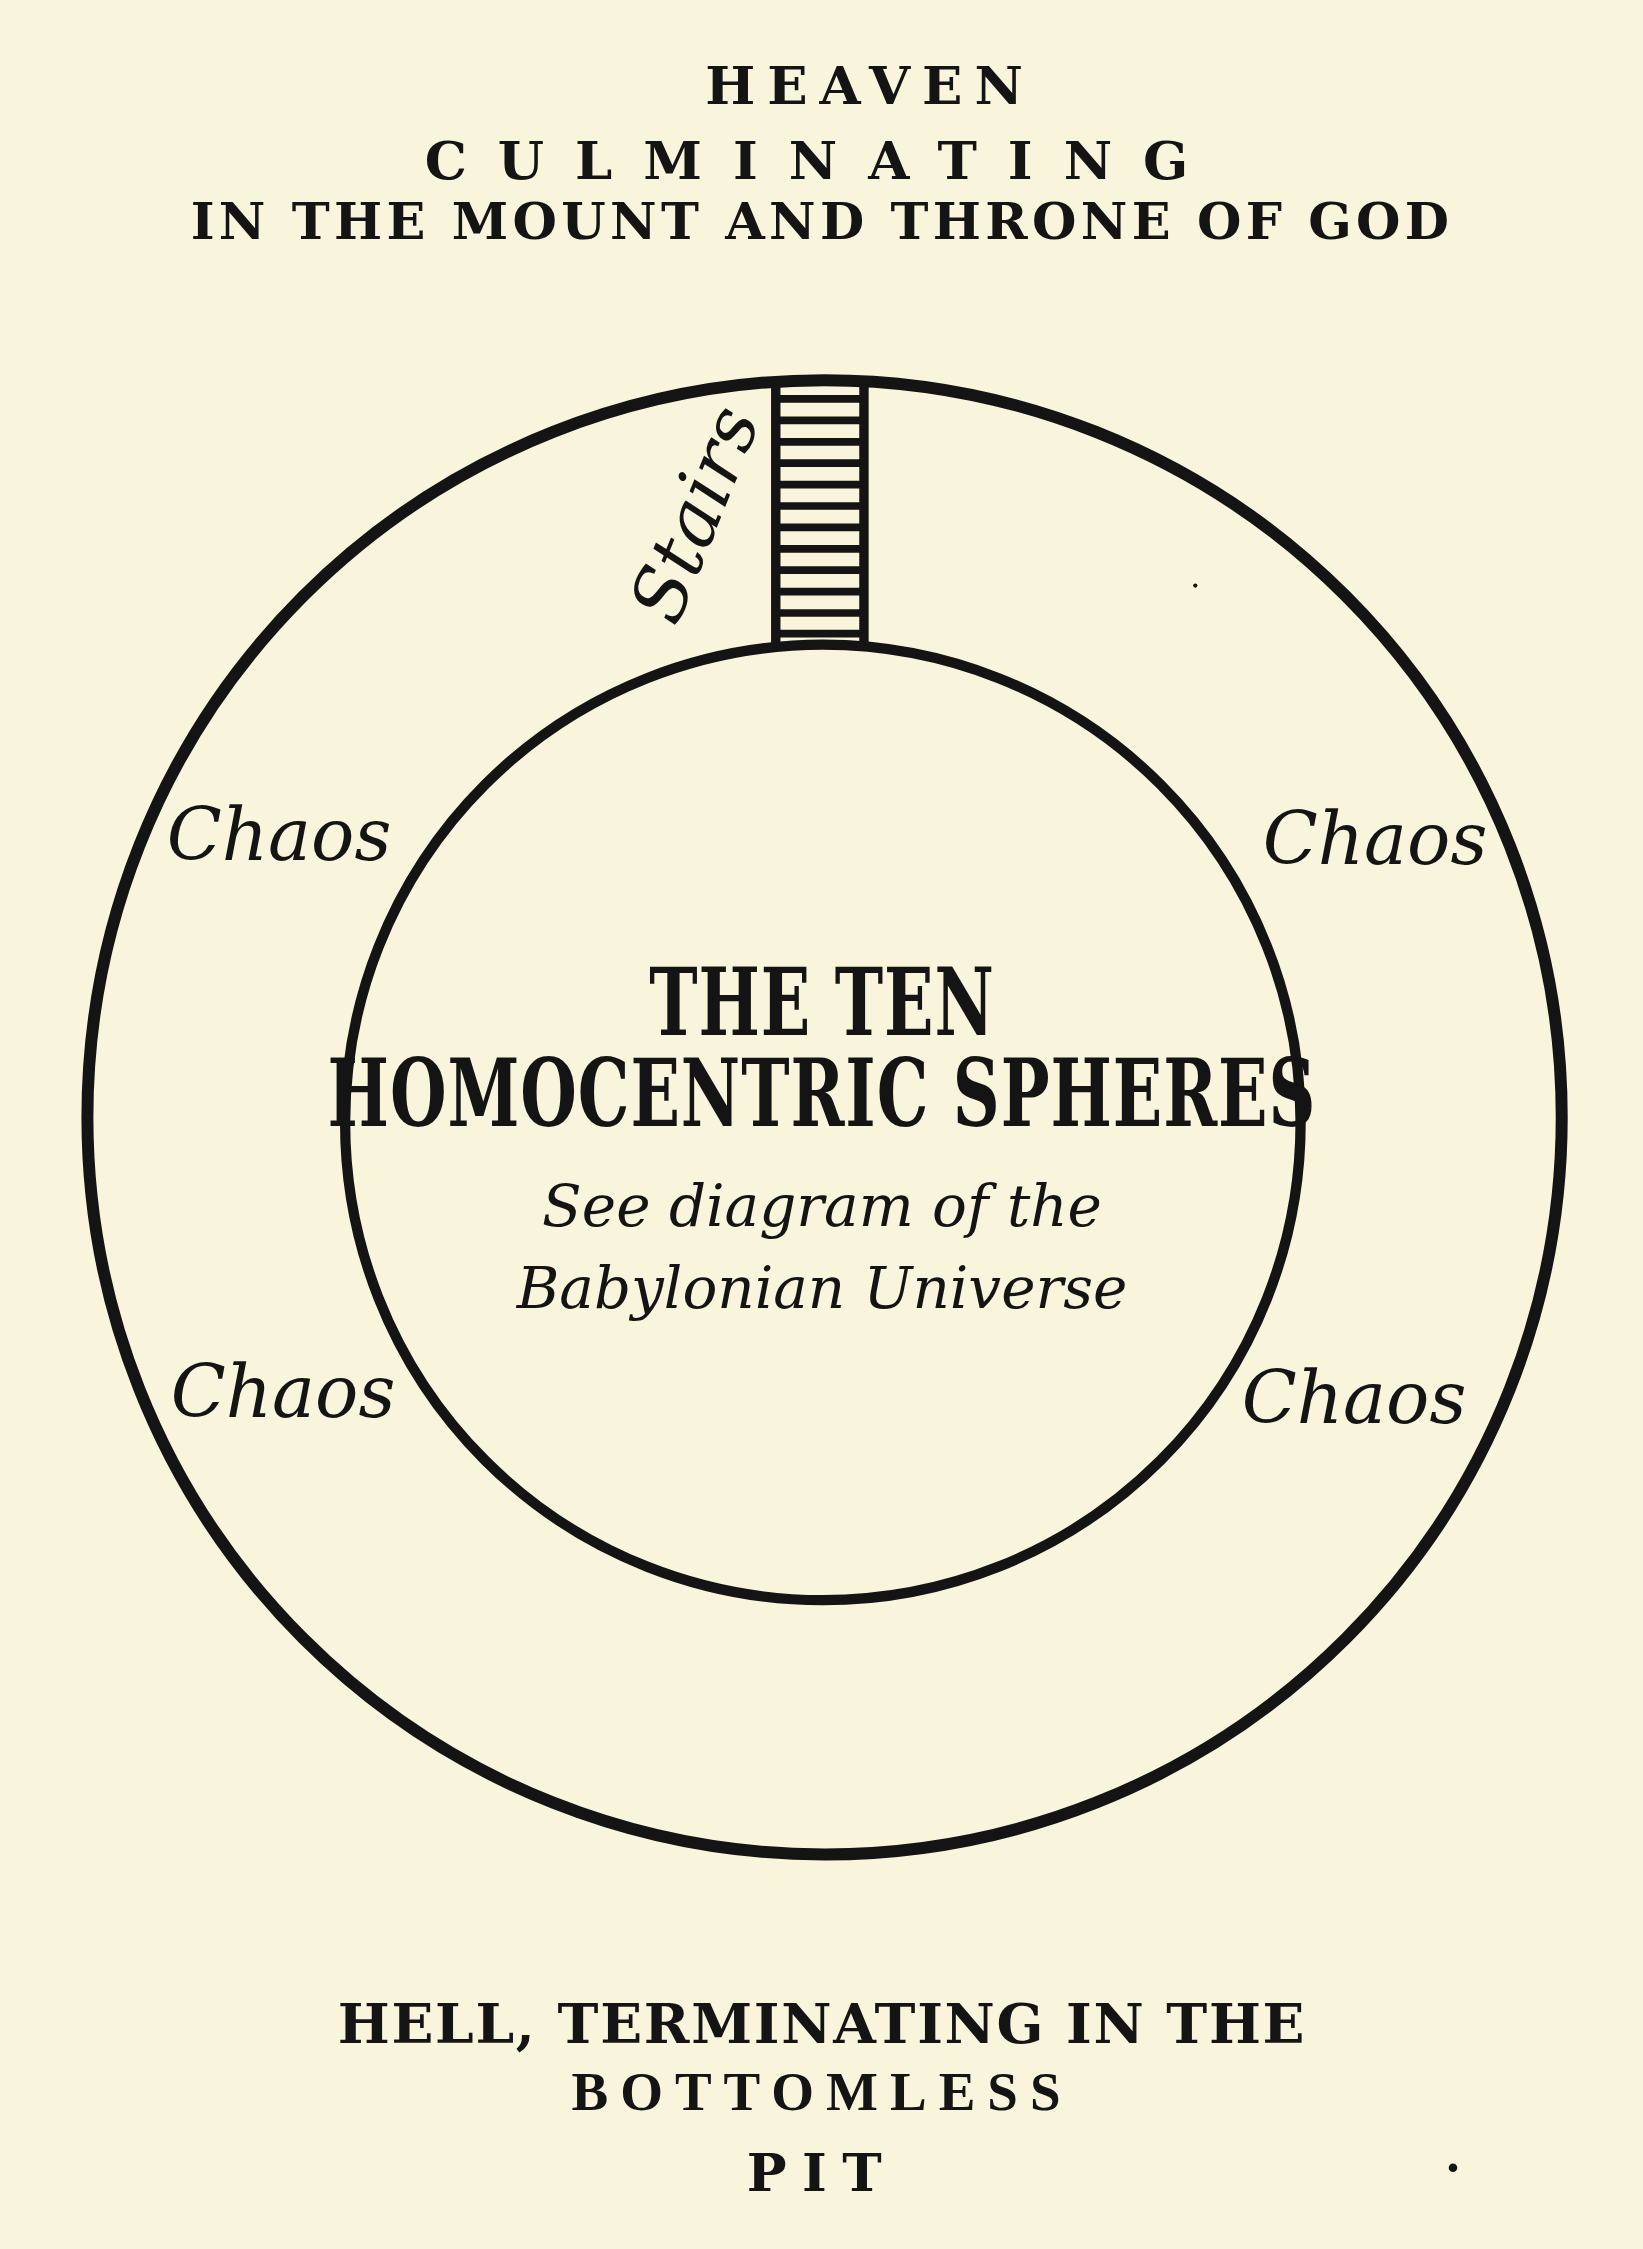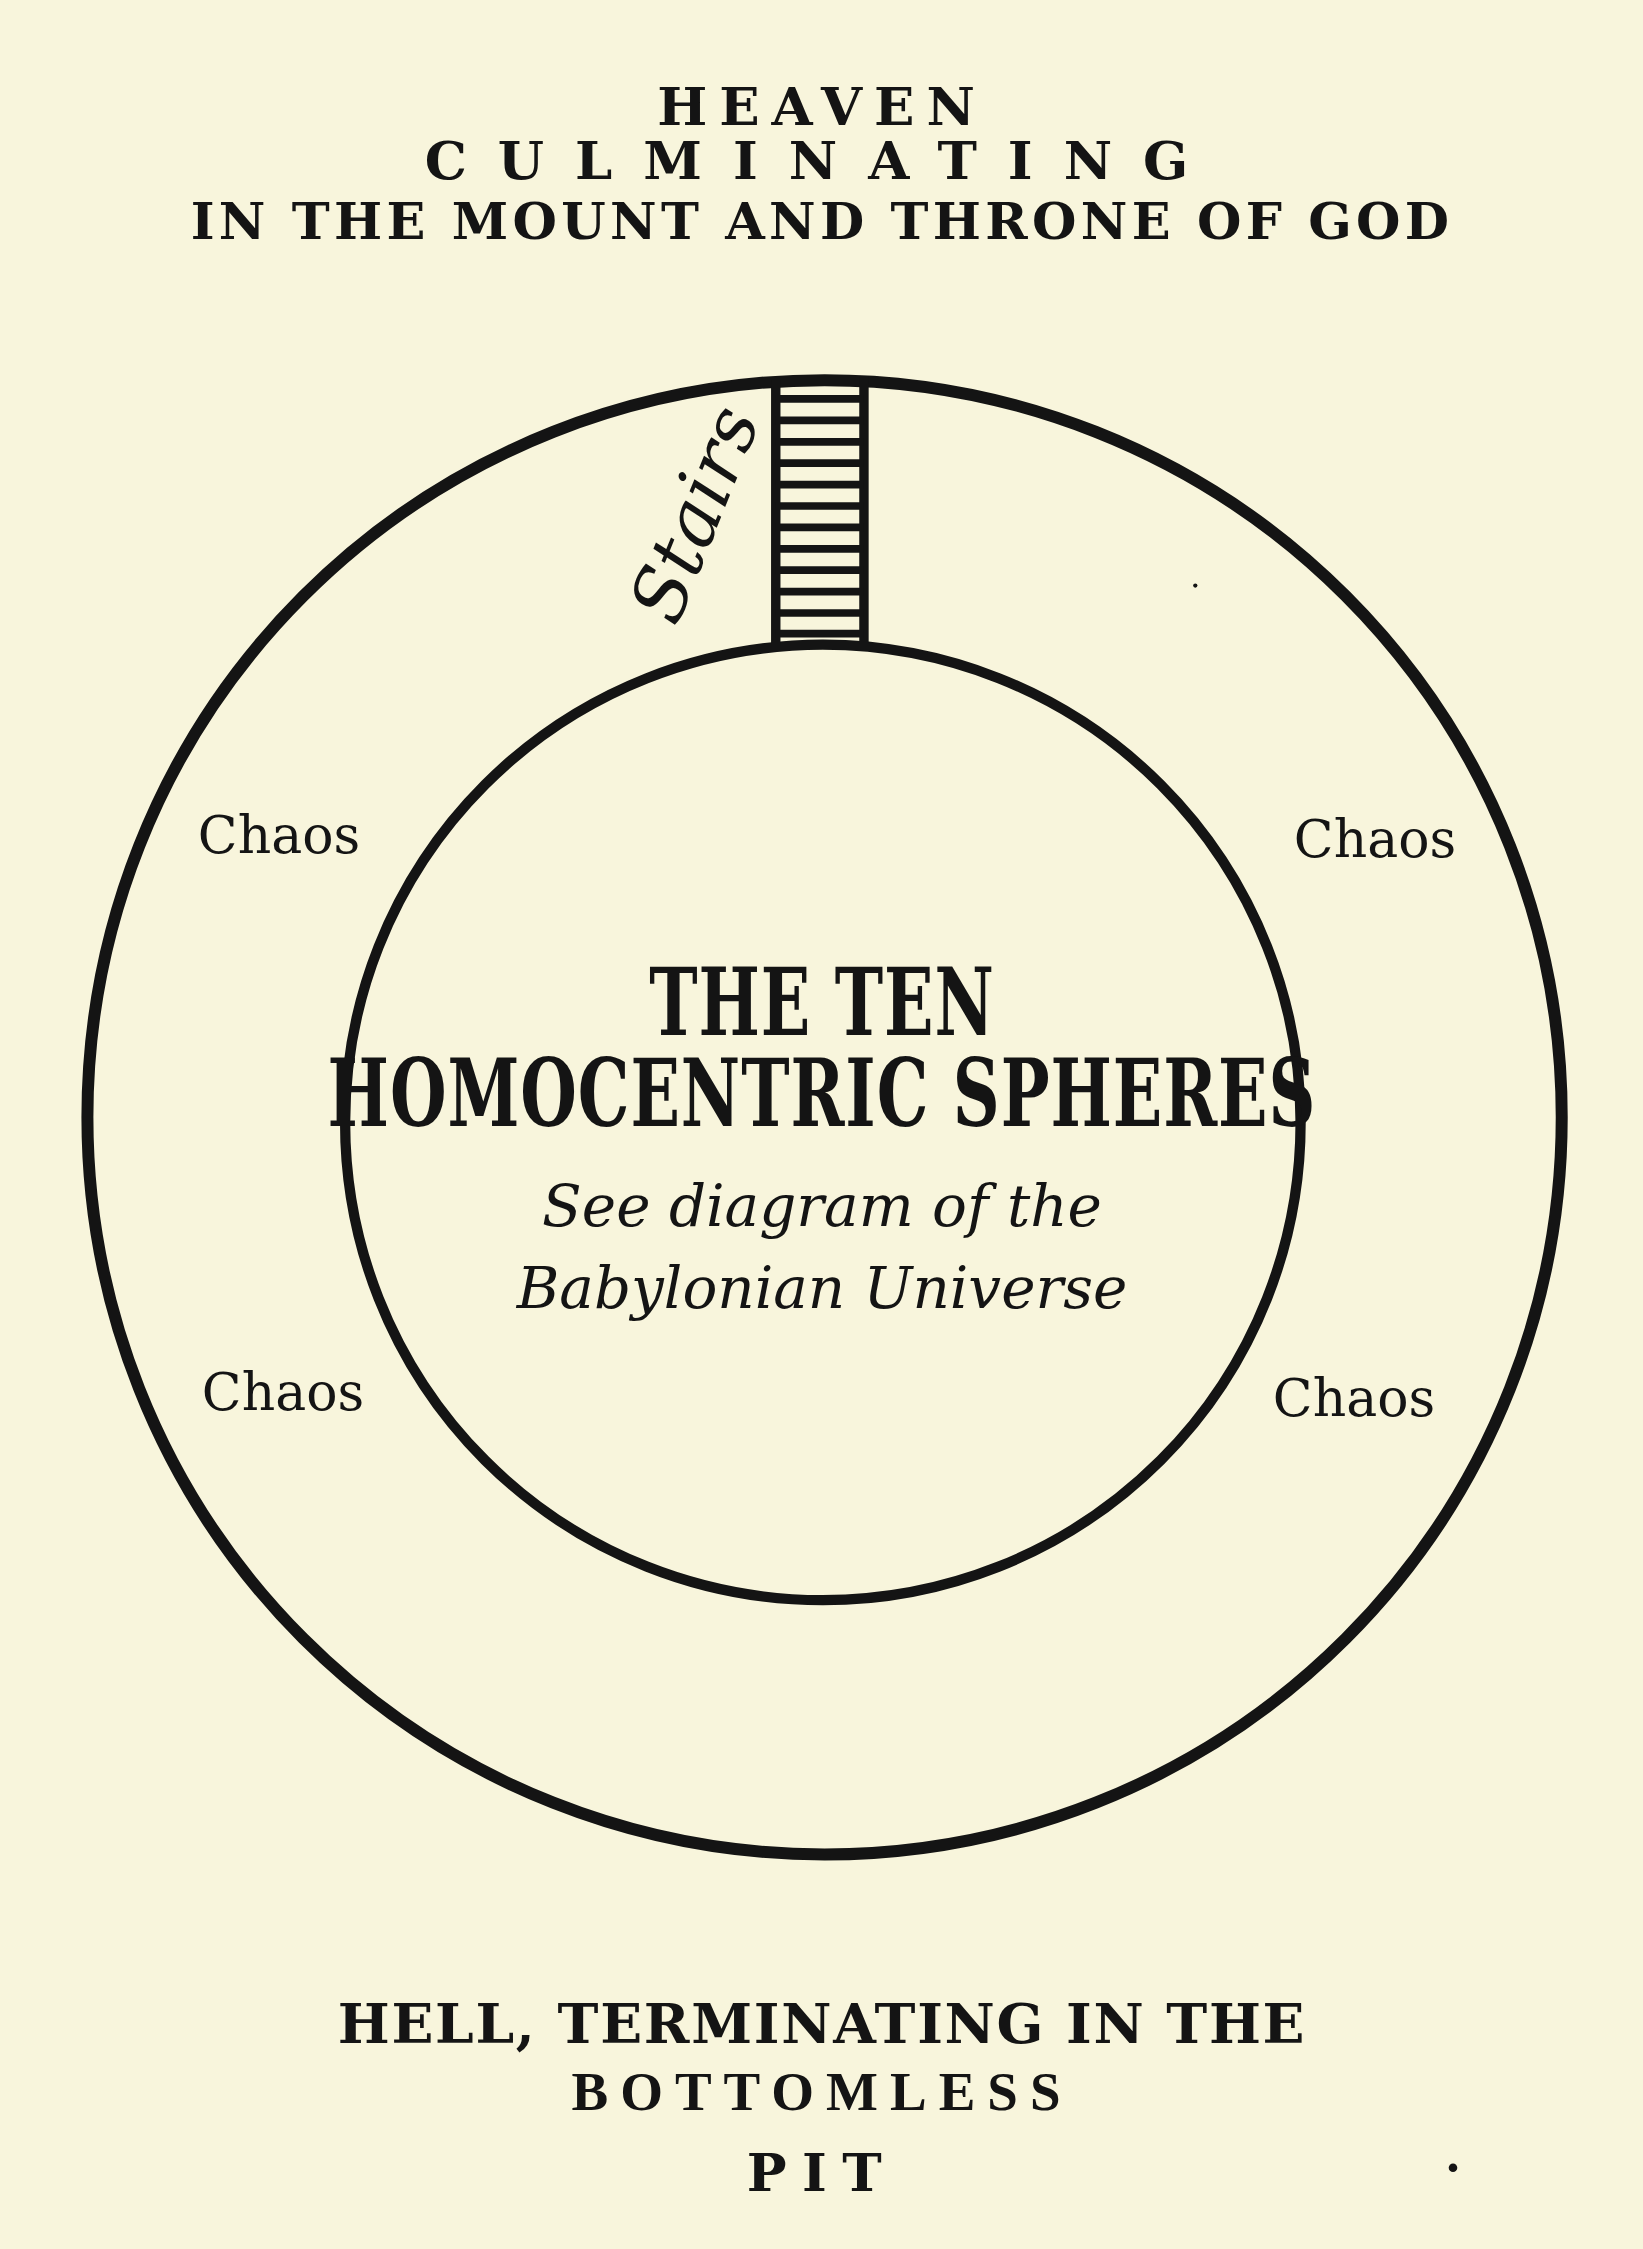--- a/index.html
+++ b/index.html
@@ -18,21 +18,21 @@
   .abs{position:absolute;white-space:nowrap;}
   .centered{left:50%;transform:translateX(-50%);}
 
   
   .caption{
     font-weight:bold;
     font-size:53px;
     line-height:1;
     text-align:center;
   }
-  .cap-heaven{top:80px;letter-spacing:12px;}
+  .cap-heaven{top:59px;letter-spacing:12px;margin-left:48px;}
   .cap-culminating{top:134px;letter-spacing:31px;}
   .cap-mount{top:196px;letter-spacing:4.3px;font-size:51px;}
   .cap-hell{top:1977px;letter-spacing:1.7px;font-size:55px;margin-top:19px;}
   .cap-bottomless{top:2064px;letter-spacing:12px;font-size:55px;font-family:Liberation Serif, serif;}
   .cap-pit{top:2146px;letter-spacing:15.4px;font-size:53px;}
 
   
   .sphere-title{
     font-weight:bold;
     font-size:65px;
@@ -47,21 +47,22 @@
   .sphere-subtitle{
     font-style:italic;
     font-size:58px;
     line-height:1;
   }
   .subtitle-line1{top:1177px;}
   .subtitle-line2{top:1259px;}
 
   
   .chaos{
-    font-size:52px;
+    font-style:italic;
+    font-size:72px;
     line-height:1;
     transform:translate(-50%,-50%);
   }
   .chaos-ul{left:279px;top:835px;}
   .chaos-ur{left:1375px;top:839px;}
   .chaos-ll{left:283px;top:1392px;}
   .chaos-lr{left:1354px;top:1398px;}
 
   
   .stairs{

